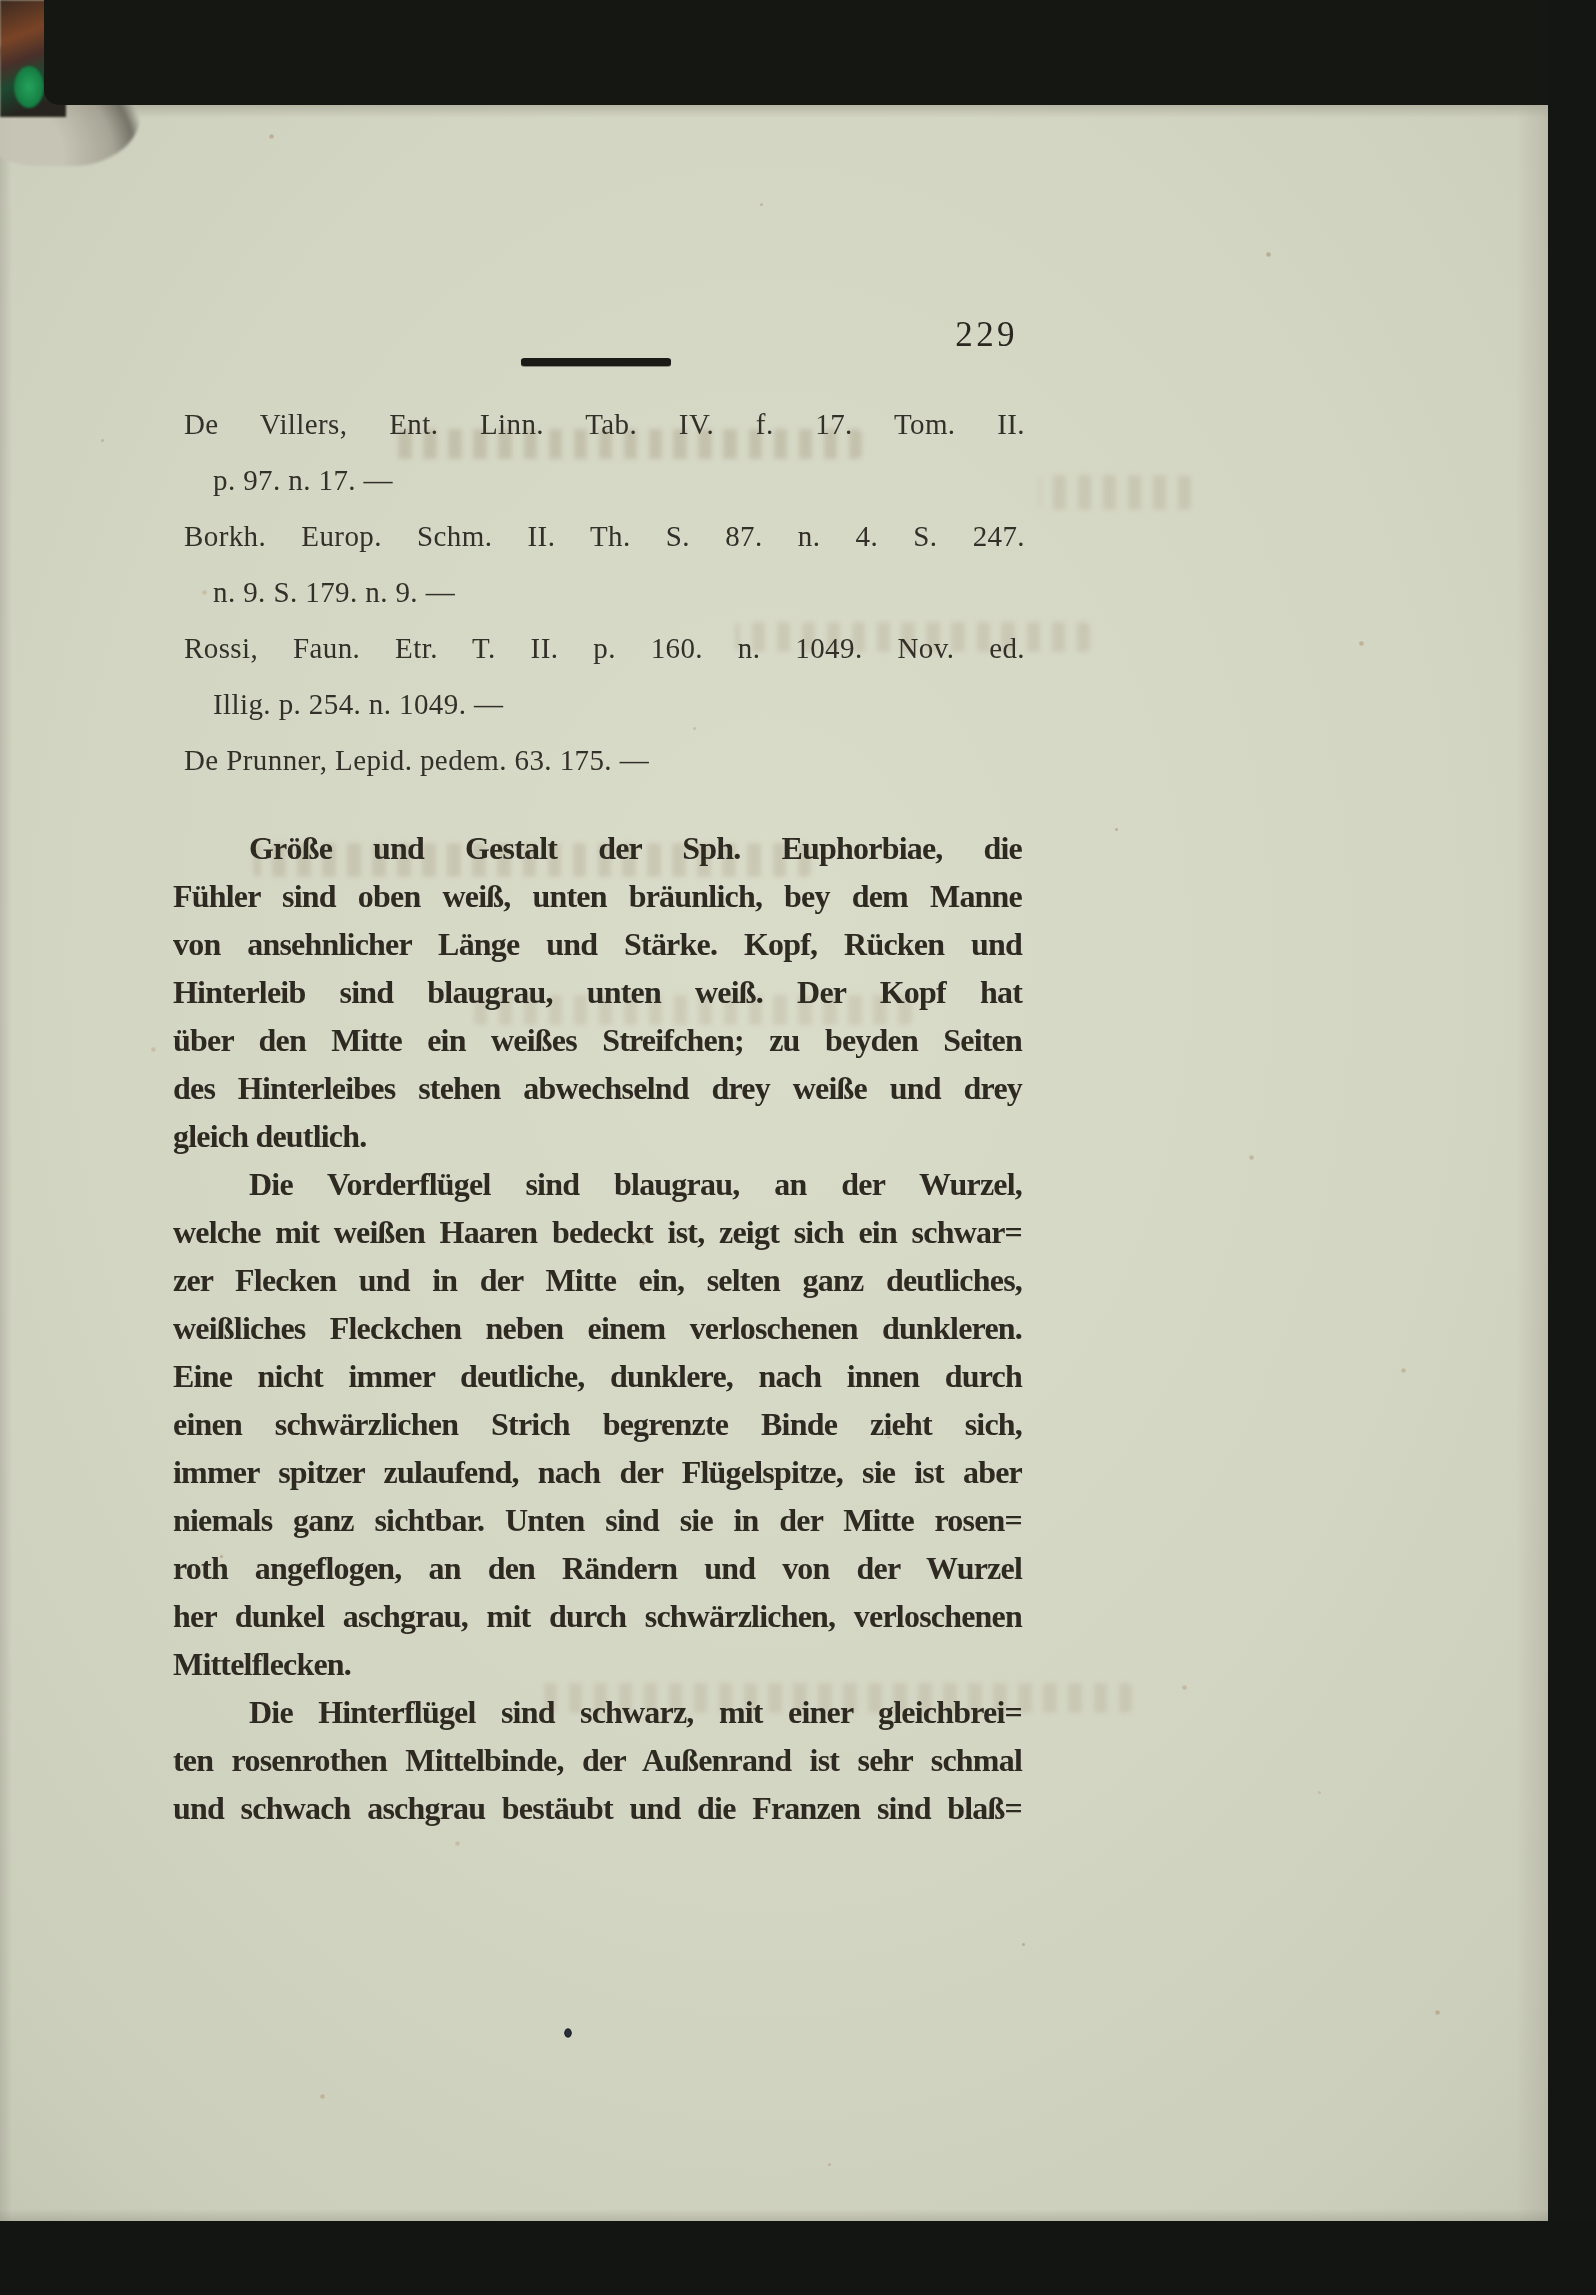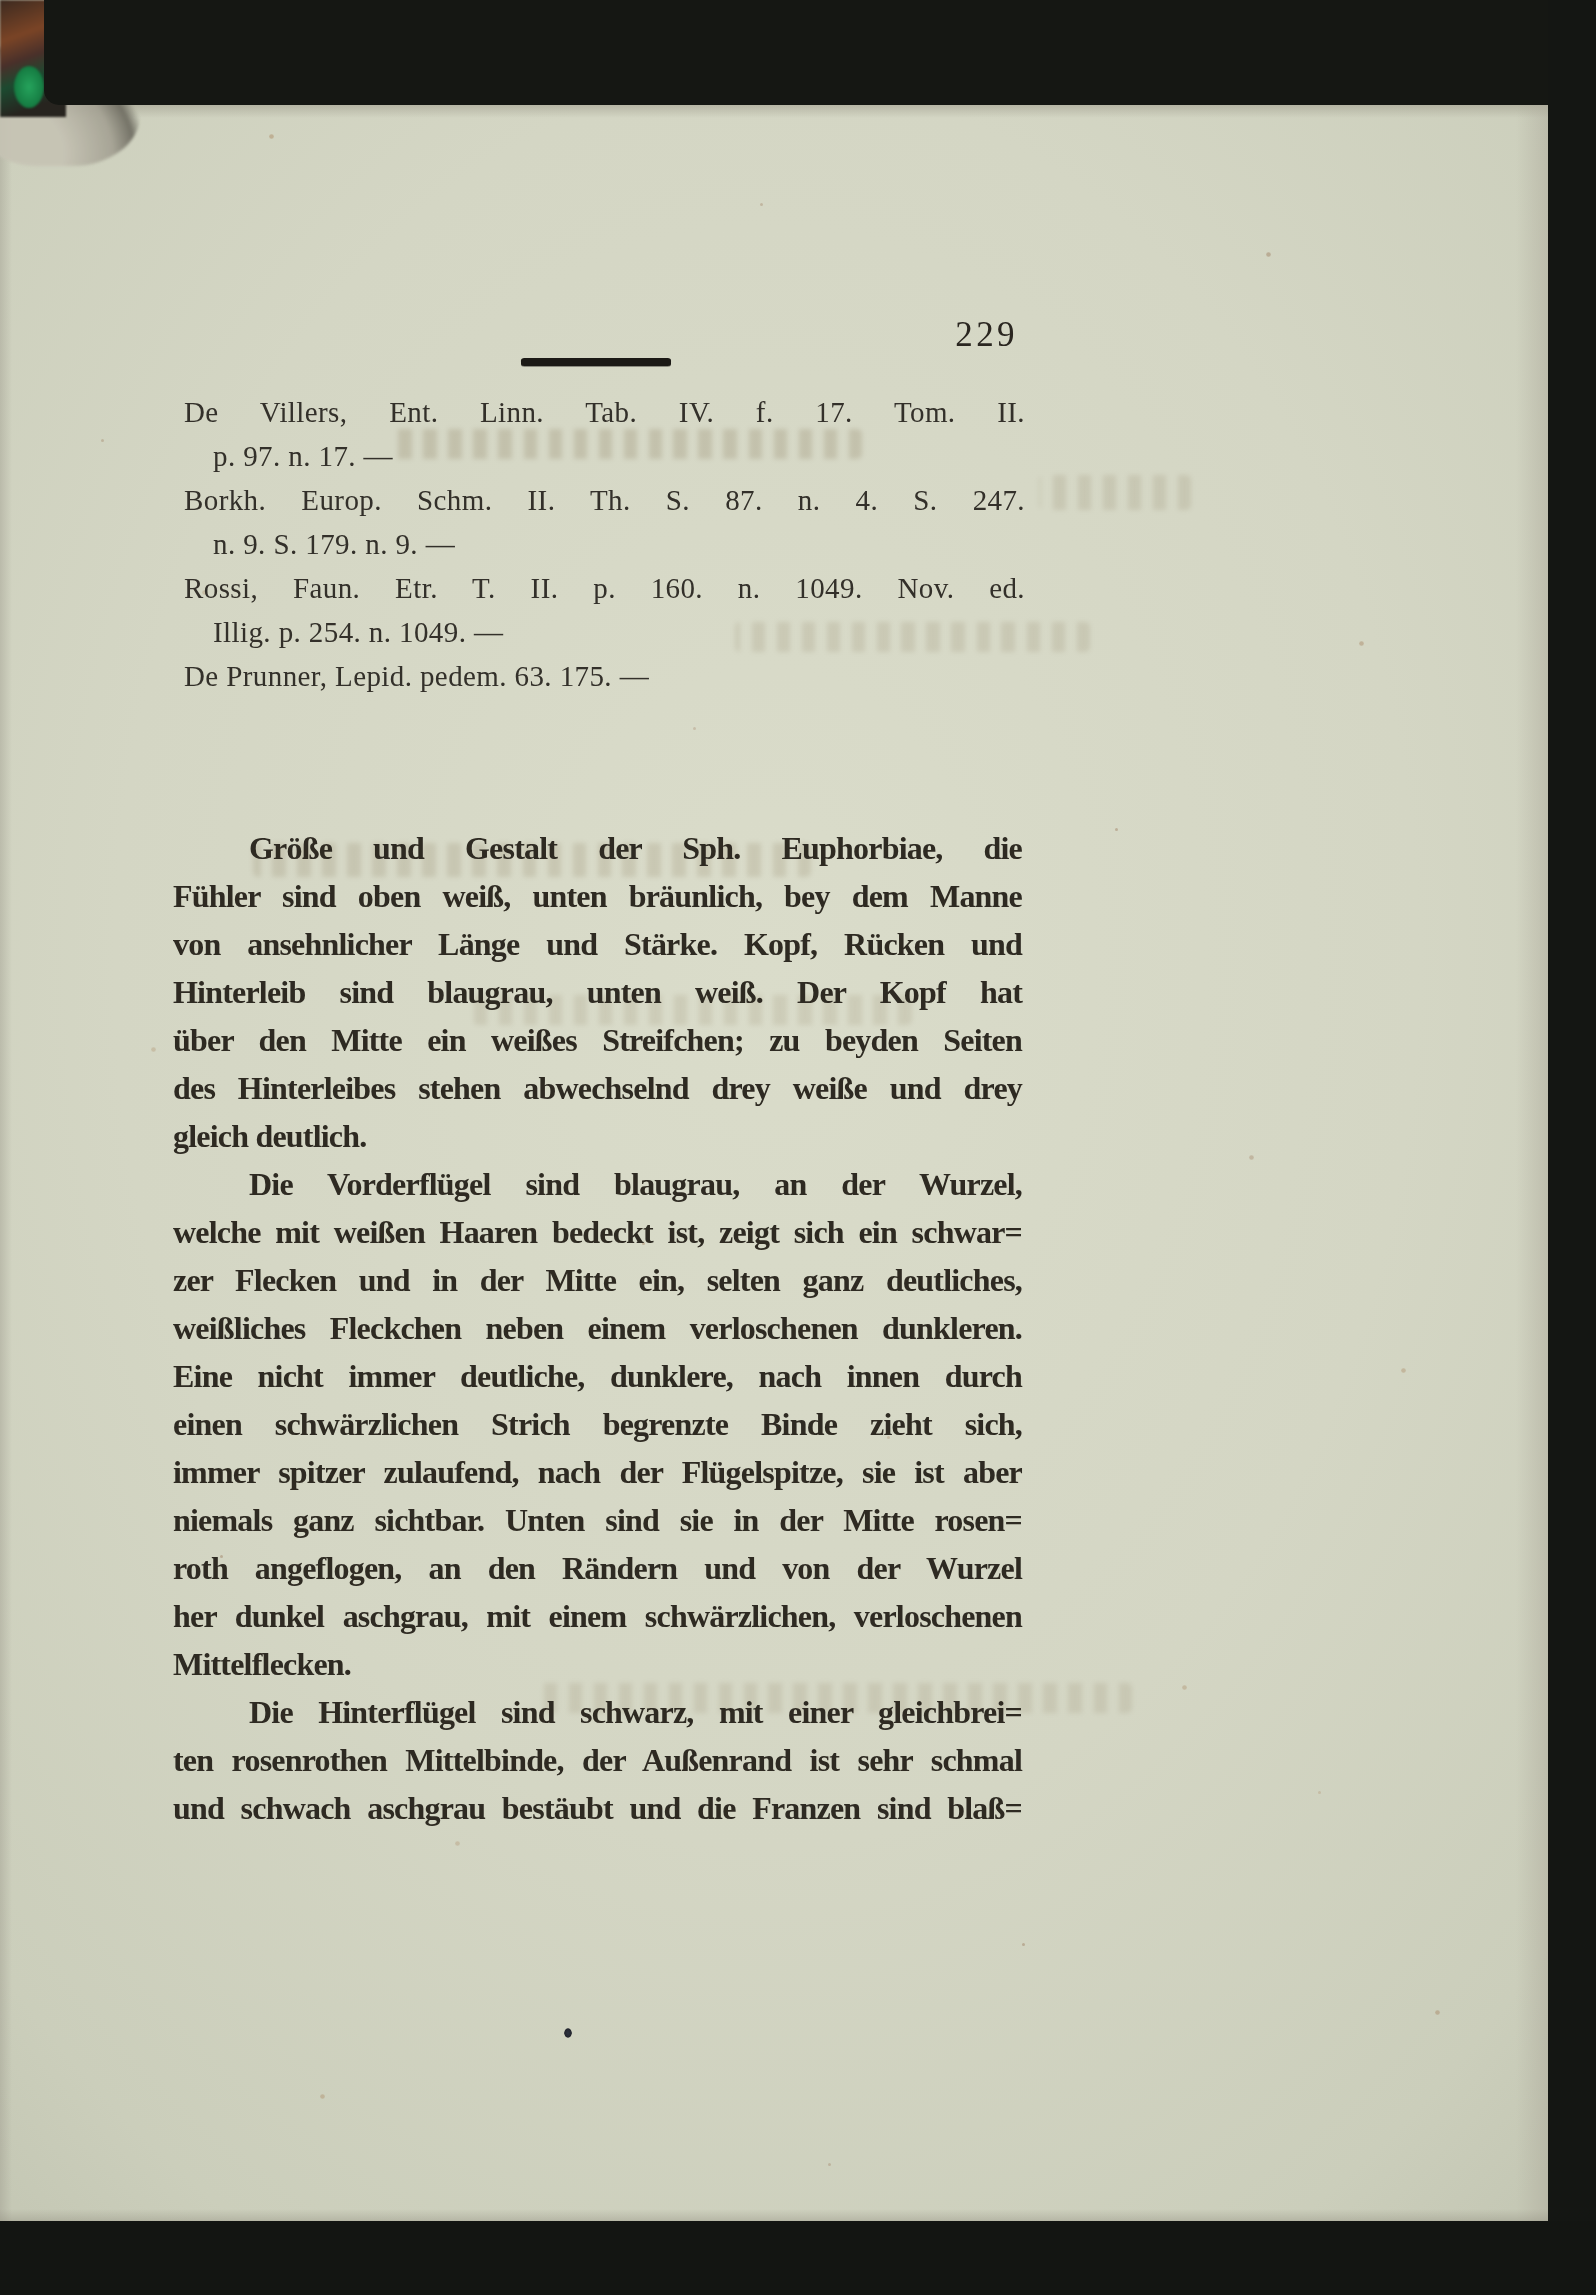--- a/index.html
+++ b/index.html
@@ -39,21 +39,21 @@
       border-radius:40%; filter:blur(1.7px); opacity:.9; }
 
   
   .folio-wrap { position:absolute; left:173px; top:314px; width:845px; text-align:right; color:#2a2620; }
   .folio { font-size:35px; line-height:41px; letter-spacing:3.4px; }
   .folio-rule { width:150px; height:7.6px; margin:3.4px auto 0; background:#1c1a16; border-radius:3.4px/2.5px;
       box-shadow:0 0.8px 0 #1c1a1688; }
 
   
   .refs { position:absolute; left:184px; top:390px; width:841px; color:#33302a; }
-  .ref-line { height:44px; line-height:44px; font-size:29px; letter-spacing:0.4px; white-space:nowrap; }
+  .ref-line { height:44px; line-height:44px; font-size:29px; letter-spacing:0.4px; white-space:nowrap;margin-top:12px; }
   .ref-line.just { text-align:justify; text-align-last:justify; white-space:normal; }
   .ref-line.cont { padding-left:29px; }
 
   
   .bodytext { position:absolute; left:173px; top:824px; width:849px; color:#2e2a22;
       font-weight:bold; }
   .body-line { height:48px; line-height:48px; font-size:32px; letter-spacing:-0.8px; }
   .body-line.just { text-align:justify; text-align-last:justify; }
   .body-line.indent { padding-left:76px; }
 
@@ -124,21 +124,21 @@
       <div class="body-line">gleich deutlich.</div>
       <div class="body-line just indent">Die Vorderflügel sind blaugrau,  an der Wurzel,</div>
       <div class="body-line just">welche mit weißen Haaren bedeckt ist, zeigt sich ein schwar=</div>
       <div class="body-line just">zer Flecken und in der Mitte ein, selten ganz deutliches,</div>
       <div class="body-line just">weißliches Fleckchen neben einem verloschenen dunkleren.</div>
       <div class="body-line just">Eine nicht immer deutliche, dunklere, nach innen durch</div>
       <div class="body-line just">einen schwärzlichen Strich begrenzte Binde zieht sich,</div>
       <div class="body-line just">immer spitzer zulaufend, nach der Flügelspitze, sie ist aber</div>
       <div class="body-line just">niemals ganz sichtbar.  Unten sind sie in der Mitte rosen=</div>
       <div class="body-line just">roth angeflogen, an den Rändern und von der Wurzel</div>
-      <div class="body-line just">her dunkel aschgrau, mit einem schwärzlichen, verloschenen</div>
+      <div class="body-line just">her dunkel aschgrau, mit durch schwärzlichen, verloschenen</div>
       <div class="body-line">Mittelflecken.</div>
       <div class="body-line just indent">Die Hinterflügel sind schwarz, mit einer gleichbrei=</div>
       <div class="body-line just">ten rosenrothen Mittelbinde, der Außenrand ist sehr schmal</div>
       <div class="body-line just">und schwach aschgrau bestäubt und die Franzen sind blaß=</div>
     </div>
 
   <div class="ink-blot"></div>
 
   <div class="paper-top-shadow"></div>
   <div class="paper-right-shadow"></div>

